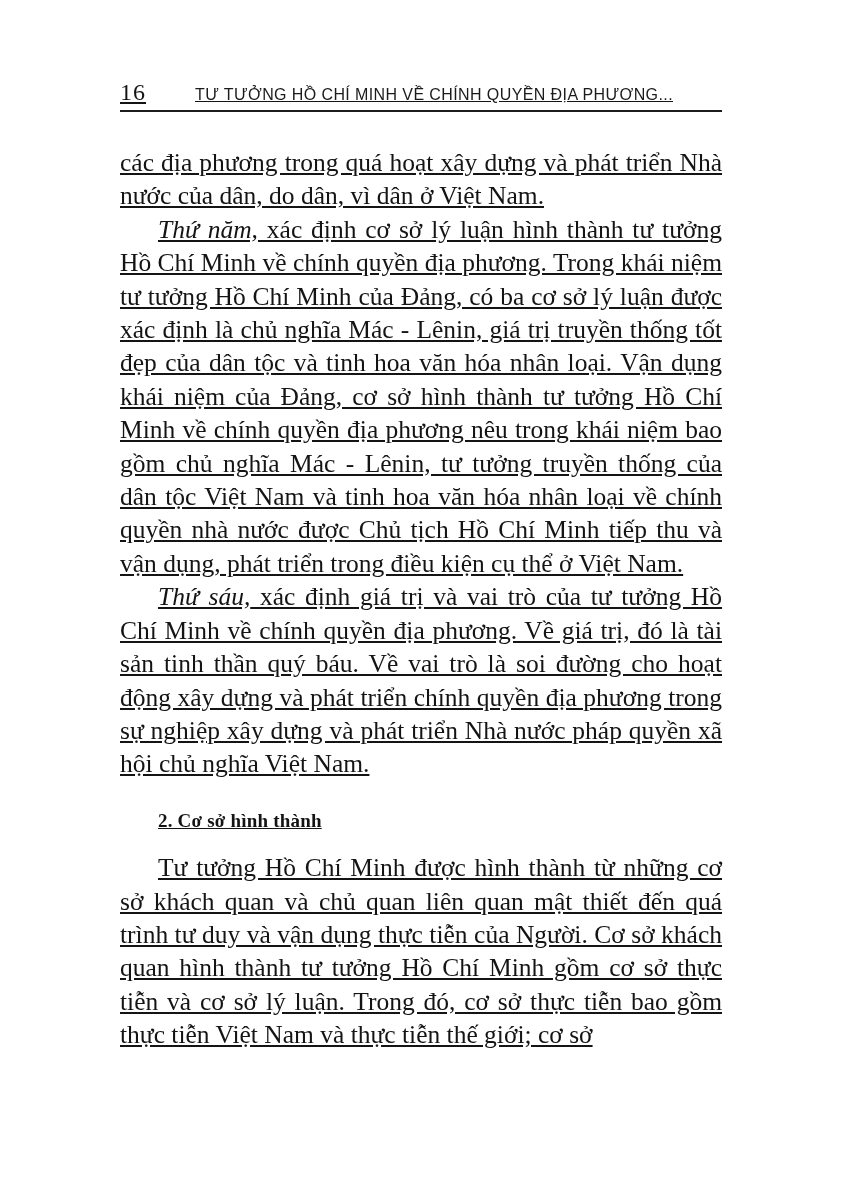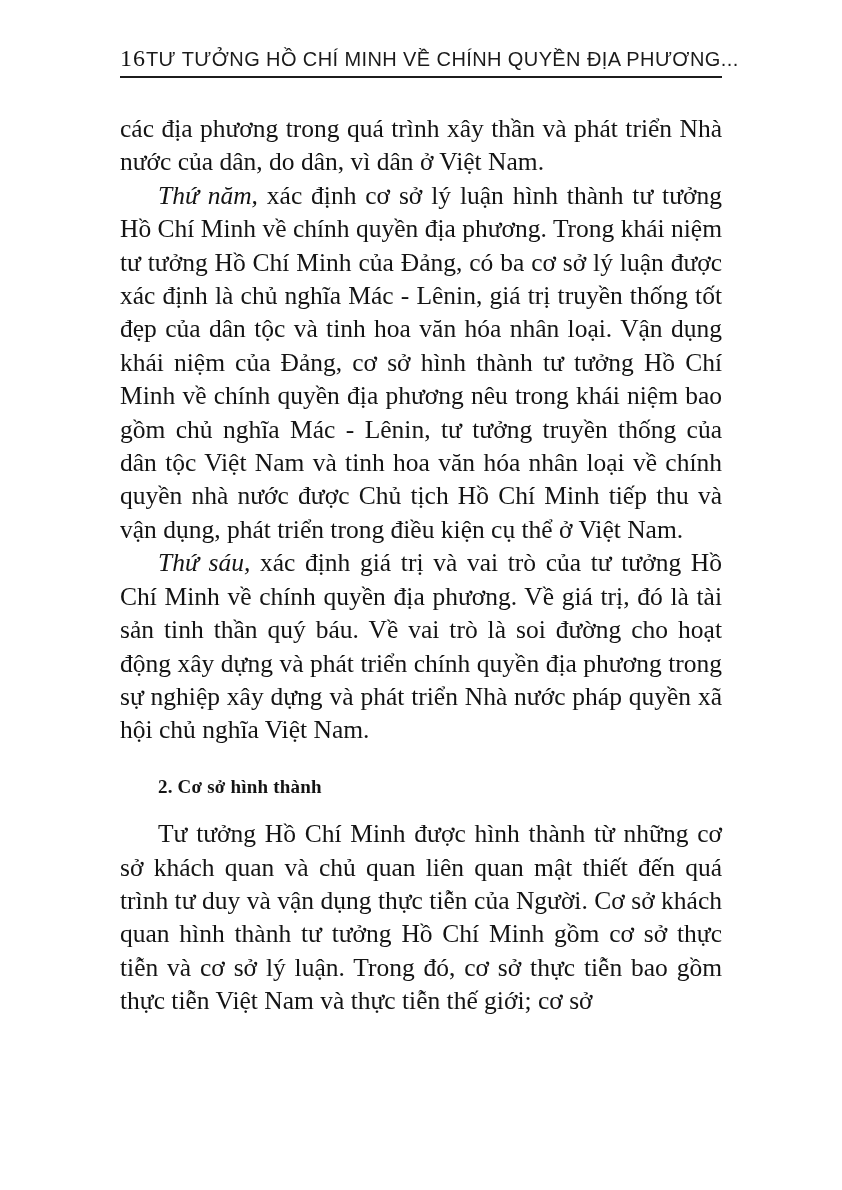--- a/index.html
+++ b/index.html
@@ -11,43 +11,44 @@
     height: 1190px;
     background: #ffffff;
     position: relative;
     font-family: "Liberation Serif", serif;
     color: #141414;
     overflow: hidden;
   }
   .sheet {
     position: absolute;
     left: 120px;
-    top: 46px;
+    top: 80px;
     width: 602px;
+    text-decoration: underline;
   }
   
   .page-header {
     width: 100%;
   }
   .header-row {
     display: flex;
     align-items: baseline;
   }
   .page-number {
     font-family: "Liberation Serif", serif;
     font-size: 24px;
     line-height: 1;
     letter-spacing: 1px;
     flex: 0 0 auto;
   }
   .running-head {
     flex: 1 1 auto;
     text-align: center;
     font-family: "Liberation Sans", sans-serif;
-    font-size: 20px;
+    font-size: 16px;
     line-height: 1.1;
     letter-spacing: 0.4px;
     white-space: nowrap;
     color: #1b1b1b;
   }
   .header-rule {
     margin-top: 6px;
     border: 0;
     border-bottom: 2px solid #1c1c1c;
     height: 0;
@@ -86,21 +87,21 @@
   <header class="page-header">
     <div class="header-row">
       <span class="page-number">16</span>
       <span class="running-head">TƯ TƯỞNG HỒ CHÍ MINH VỀ CHÍNH QUYỀN ĐỊA PHƯƠNG...</span>
     </div>
     <div class="header-rule"></div>
   </header>
 
   <main class="page-body">
 
-    <p>các địa phương trong quá trình xây thần và phát triển Nhà nước của dân, do dân, vì dân ở Việt Nam.</p>
+    <p>các địa phương trong quá hoạt xây dựng và phát triển Nhà nước của dân, do dân, vì dân ở Việt Nam.</p>
 
     <p class="para-indent"><span class="para-lead">Thứ năm,</span><span> xác định cơ sở lý luận hình thành tư tưởng Hồ Chí Minh về chính quyền địa phương. Trong khái niệm tư tưởng Hồ Chí Minh của Đảng, có ba cơ sở lý luận được xác định là chủ nghĩa Mác - Lênin, giá trị truyền thống tốt đẹp của dân tộc và tinh hoa văn hóa nhân loại. Vận dụng khái niệm của Đảng, cơ sở hình thành tư tưởng Hồ Chí Minh về chính quyền địa phương nêu trong khái niệm bao gồm chủ nghĩa Mác - Lênin, tư tưởng truyền thống của dân tộc Việt Nam và tinh hoa văn hóa nhân loại về chính quyền nhà nước được Chủ tịch Hồ Chí Minh tiếp thu và vận dụng, phát triển trong điều kiện cụ thể ở Việt Nam.</span></p>
 
     <p class="para-indent"><span class="para-lead">Thứ sáu,</span><span> xác định giá trị và vai trò của tư tưởng Hồ Chí Minh về chính quyền địa phương. Về giá trị, đó là tài sản tinh thần quý báu. Về vai trò là soi đường cho hoạt động xây dựng và phát triển chính quyền địa phương trong sự nghiệp xây dựng và phát triển Nhà nước pháp quyền xã hội chủ nghĩa Việt Nam.</span></p>
 
     <p class="section-heading">2. Cơ sở hình thành</p>
 
     <p class="para-indent">Tư tưởng Hồ Chí Minh được hình thành từ những cơ sở khách quan và chủ quan liên quan mật thiết đến quá trình tư duy và vận dụng thực tiễn của Người. Cơ sở khách quan hình thành tư tưởng Hồ Chí Minh gồm cơ sở thực tiễn và cơ sở lý luận. Trong đó, cơ sở thực tiễn bao gồm thực tiễn Việt Nam và thực tiễn thế giới; cơ sở</p>
 
   </main>

